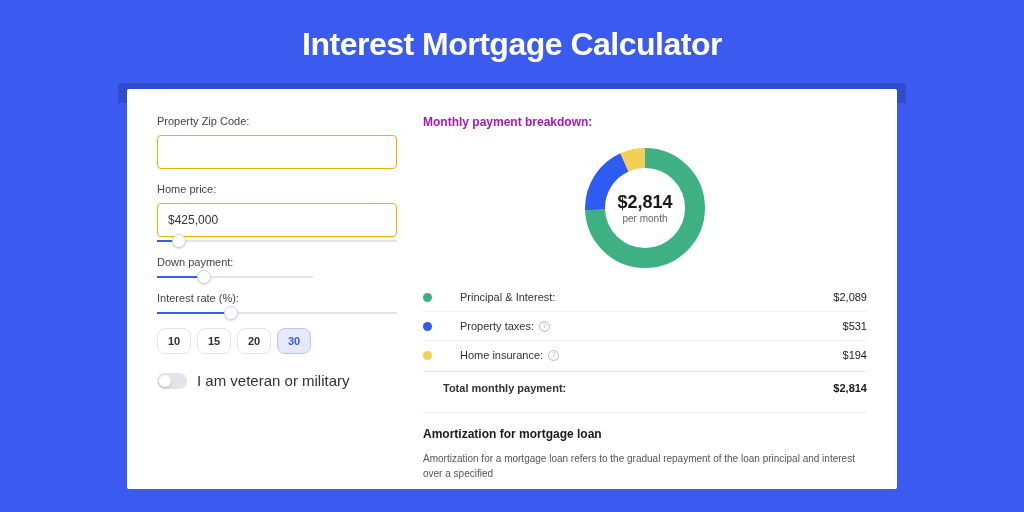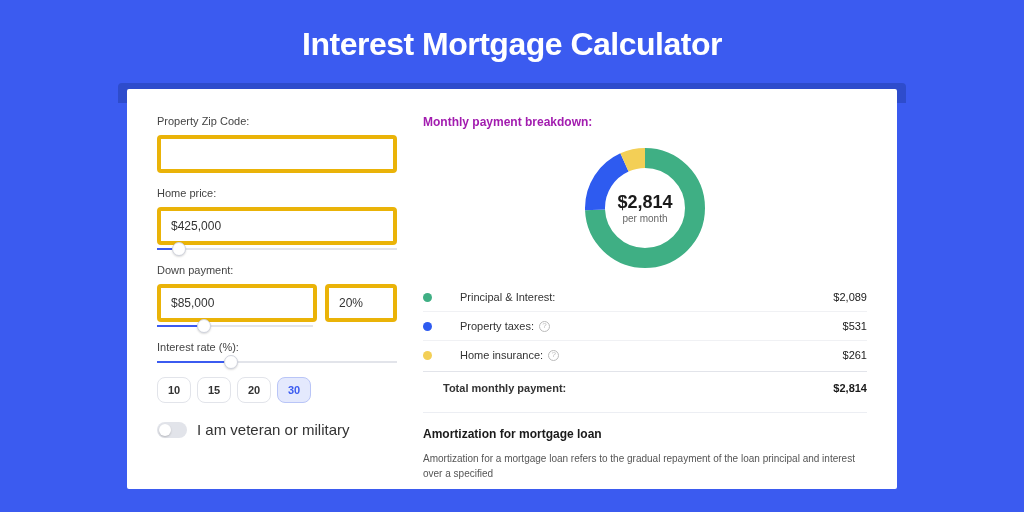--- a/index.html
+++ b/index.html
@@ -40,21 +40,21 @@
   .right-col { flex: 1; }
   .field-label {
     font-size: 11px;
     color: #444;
     margin-bottom: 8px;
     display: block;
   }
   .text-input {
     width: 100%;
     height: 34px;
-    border: 4px solid #eab308;
+    border: 1px solid #eab308;
     border-radius: 4px;
     padding: 15px 10px;
     font-size: 12px;
     color: #333;
     background: #fff;
   }
   .text-input::placeholder { color: #999; }
   .field-group { margin-bottom: 14px; }
   .slider-track {
     position: relative;
@@ -209,24 +209,20 @@
       <label class="field-label">Home price:</label>
       <input class="text-input" type="text" value="$425,000" style="">
       <div class="slider-track">
         <div class="slider-fill" id="hp-fill" style="width: 9%;"></div>
         <div class="slider-thumb" id="hp-thumb" style="left: 9%;"></div>
       </div>
     </div>
 
     <div class="field-group">
       <label class="field-label">Down payment:</label>
-      <div class="dp-row">
-        <input class="text-input" type="text" value="$85,000" style="">
-        <input class="text-input" type="text" value="20%" style="">
-      </div>
       <div class="slider-track" style="width:65%">
         <div class="slider-fill" id="dp-fill" style="width: 30%;"></div>
         <div class="slider-thumb" id="dp-thumb" style="left: 30%;"></div>
       </div>
     </div>
 
     <div class="field-group">
       <label class="field-label">Interest rate (%):</label>
       <div class="slider-track">
         <div class="slider-fill" id="ir-fill" style="width: 31%;"></div>
@@ -283,21 +279,21 @@
             <span class="info-icon">?</span>
           </span>
           <span class="legend-value">$531</span>
         </div>
         <div class="legend-row">
           <span class="dot" style="background: rgb(243, 207, 86);"></span>
           <span class="legend-label">
             <span>Home insurance:</span>
             <span class="info-icon">?</span>
           </span>
-          <span class="legend-value">$261</span>
+          <span class="legend-value">$194</span>
         </div>
       </div>
 
     <div class="legend-row legend-total">
       <span class="legend-label">Total monthly payment:</span>
       <span class="legend-value">$2,814</span>
     </div>
 
     <div class="amort-box">
       <div class="amort-title">Amortization for mortgage loan</div>

